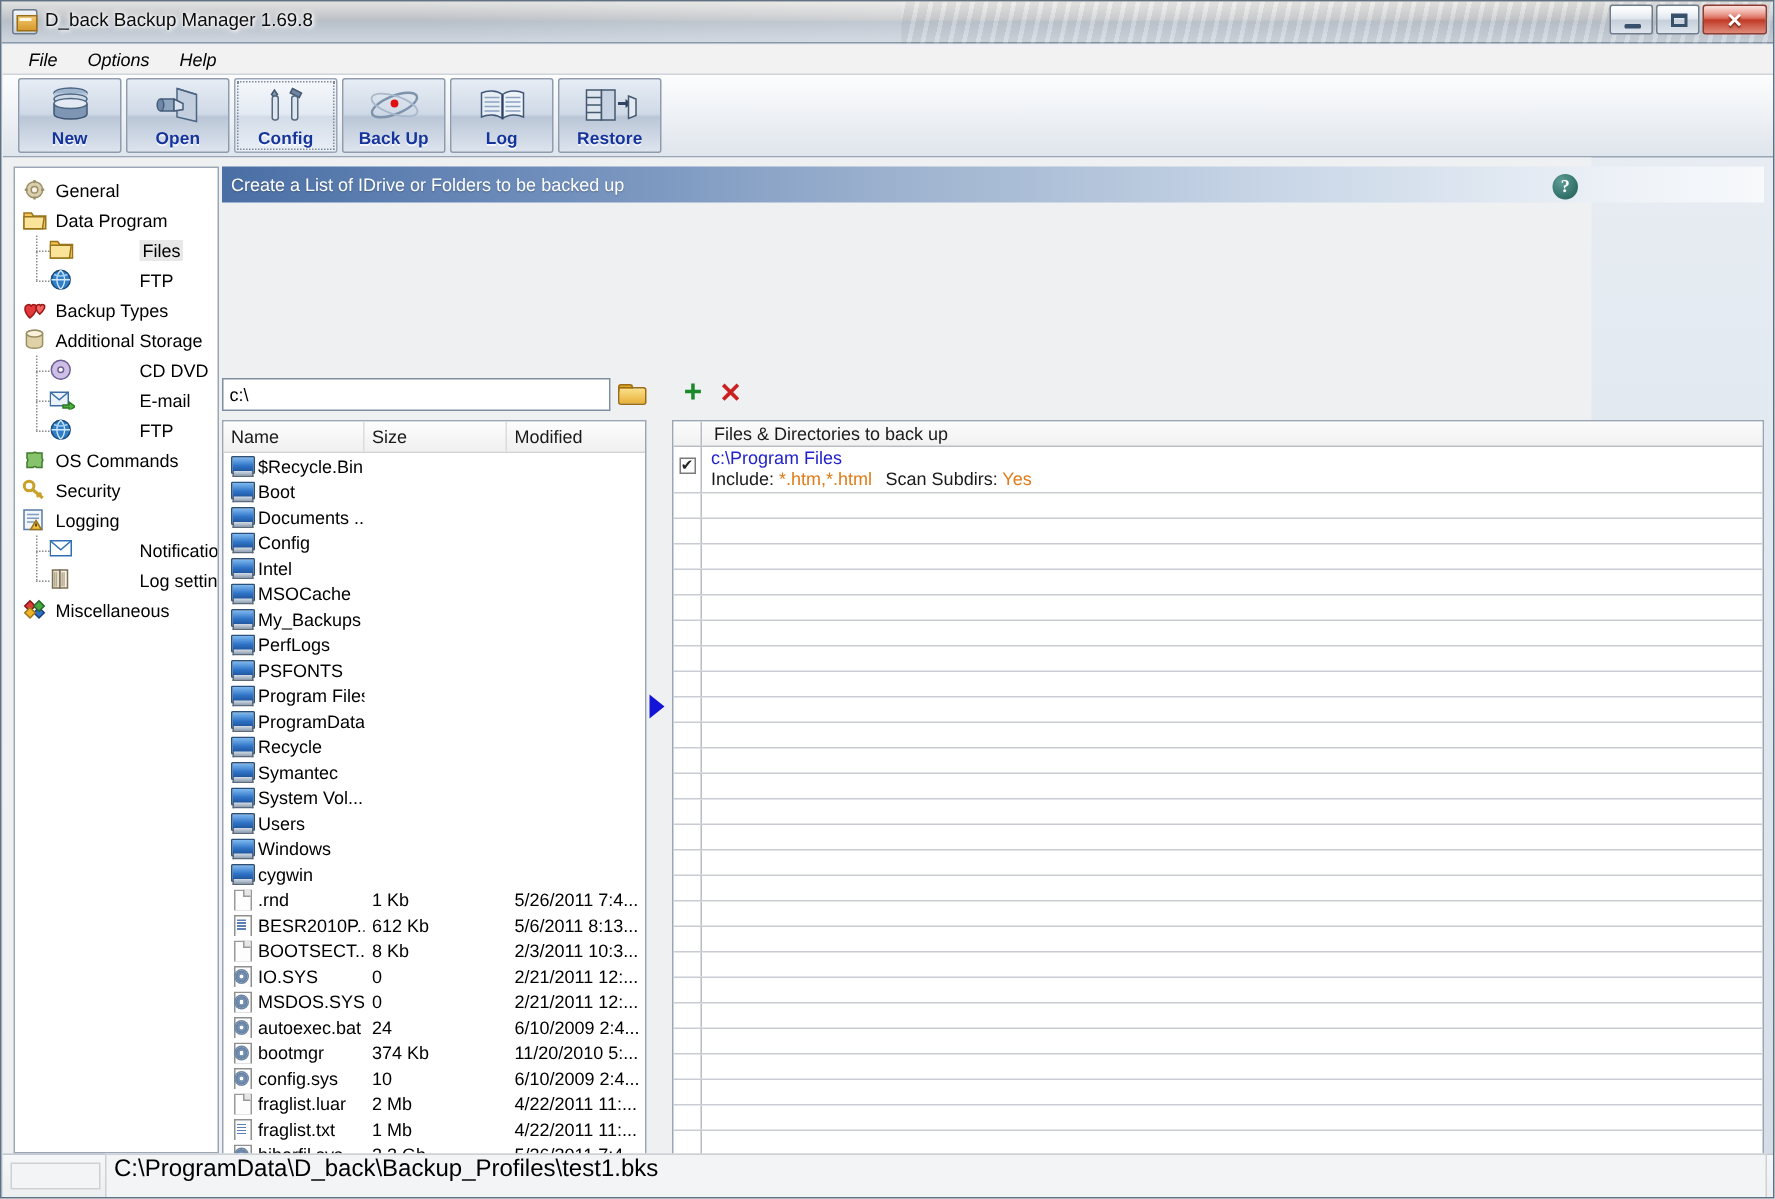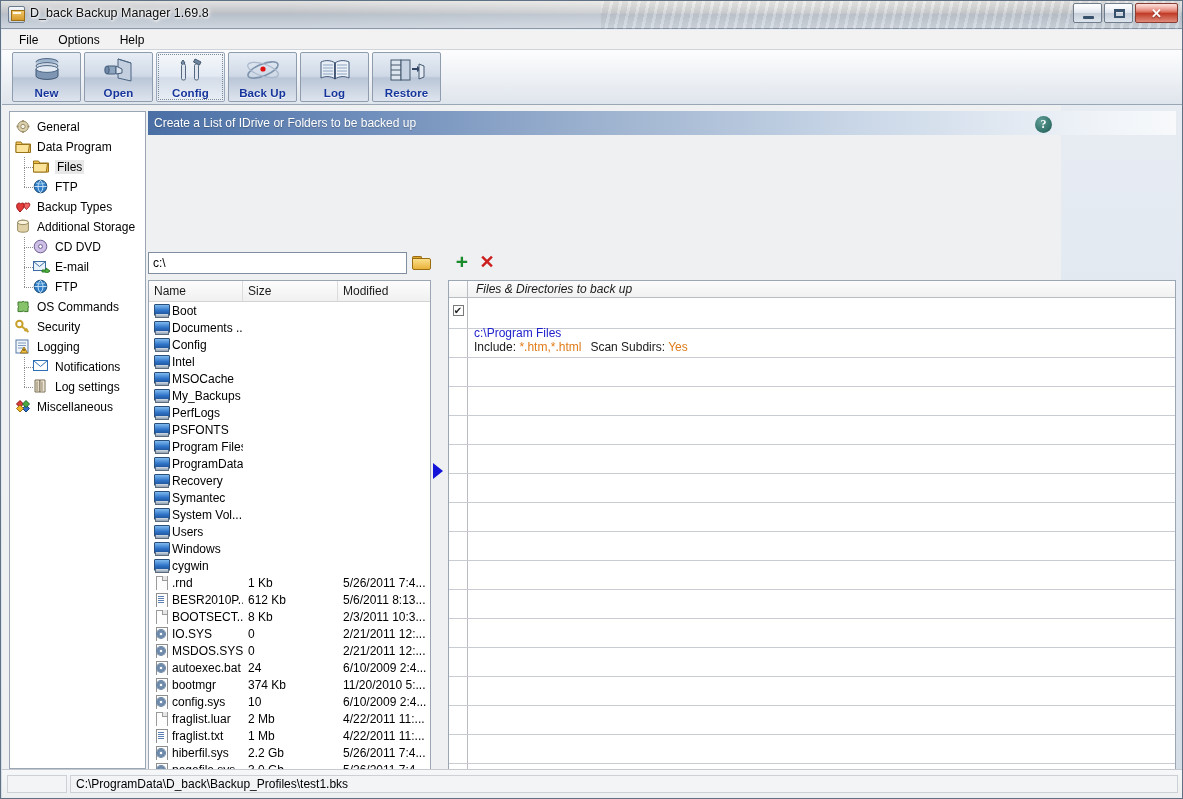--- a/index.html
+++ b/index.html
@@ -68,21 +68,21 @@
   .max-ico{ position:absolute; left:9px; top:5px; width:11px; height:9px; border:2px solid #37506b; border-top-width:3px;}
   .close-ico{ position:absolute; left:0; top:0; width:100%; height:100%; color:#ffffff; font-size:13px; font-weight:bold;
     display:flex; align-items:center; justify-content:center; text-shadow:0 1px 1px #7d2b1c; font-family:"Liberation Sans",sans-serif;}
 
   
   #menubar{
     position:absolute; left:1px; top:29px; width:1181px; height:20px;
     background:#f2f2f2; border-bottom:1px solid #cfd4da;
     display:flex; align-items:center; padding-left:8px; gap:2px;
   }
-  .menu-item{ padding:2px 9px; font-size:12px; color:#000; cursor:default; }
+  .menu-item{ padding:2px 9px; font-size:12px; color:#000; cursor:default;font-style:italic; }
 
   
   #toolbar{
     position:absolute; left:1px; top:49px; width:1181px; height:55px;
     background: linear-gradient(180deg,#fdfdfe 0%, #eef1f5 50%, #dfe5ec 100%);
     border-bottom:1px solid #9aa6b4;
     display:flex; align-items:flex-start; padding:2px 0 0 10px; gap:3px;
   }
   .tbtn{
     width:69px; height:50px; position:relative;
@@ -106,21 +106,21 @@
   #content{ position:absolute; left:1px; top:104px; width:1059px; height:664px; background:#eef0f2;padding-left:12px; }
 
   
   #navpanel{
     position:absolute; left:7px; top:6px; width:137px; height:658px;
     background:#ffffff; border:1px solid #9aa6b4;
     overflow:hidden;
   }
   .tree{ padding:5px 0 0 0; }
   .tnode{ display:flex; align-items:center; height:20px; padding-left:5px; white-space:nowrap; }
-  .tnode.child{ padding-left:23px; }
+  .tnode.child{ padding-left:23px;gap:38px; }
   .tnode .ico{ width:17px; height:16px; margin-right:5px; position:relative; flex:0 0 auto; }
   .tnode .lbl{ font-size:12px; color:#000; }
   .tnode .lbl.sel{ background:#e8e8e8; padding:0 2px; }
   .treeline{
     position:absolute; left:14px; width:9px; height:1px;
     border-top:1px dotted #8b8b8b;
   }
   .treevert{
     position:absolute; left:14px; width:1px;
     border-left:1px dotted #8b8b8b;
@@ -227,47 +227,47 @@
   .tri-right{
     width:0; height:0; border-top:8px solid transparent; border-bottom:8px solid transparent;
     border-left:10px solid #1414d8;
   }
 
   
   #backuplist{
     position:absolute; left:446px; top:175px; width:728px; height:589px;
     background:#fff; border:1px solid #9aa6b4; overflow:hidden;
   }
-  #bl-header{ display:flex; height:17px; background:linear-gradient(180deg,#fcfcfc,#f1f1f1); border-bottom:1px solid #b9bcc2;font-style:italic; }
+  #bl-header{ display:flex; height:17px; background:linear-gradient(180deg,#fcfcfc,#f1f1f1); border-bottom:1px solid #b9bcc2; }
   #bl-header .chk-col{ width:19px; border-right:1px solid #b9bcc2; }
   #bl-header .ttl{ font-size:12px; padding:1px 0 0 8px; color:#1a1a1a; }
   .brow{ display:flex; border-bottom:1px solid #c9ccd2; min-height:17px; }
   .brow .chk-col{ width:19px; border-right:1px solid #b9bcc2; display:flex; align-items:flex-start; justify-content:center; padding-top:7px; flex:0 0 auto;}
-  .brow .bcontent{ flex:1; padding-left:6px;margin-top:28px; }
+  .brow .bcontent{ flex:1; padding-left:6px; }
   .brow.entry{ height:31px; }
   .chkbox{
     width:11px; height:11px; border:1px solid #7a7a7a; background:#fdfdfd;
     display:flex; align-items:center; justify-content:center;
     font-size:10px; line-height:10px; color:#222; font-family:"DejaVu Sans",sans-serif;
   }
   .bpath{ color:#2222cc; font-size:12px; line-height:14px; }
   .bmeta{ font-size:12px; line-height:14px; color:#1a1a1a; }
   .bmeta .orange{ color:#e07b18; }
   .bmeta .gap{ display:inline-block; width:9px; }
 
   
   #statusbar{
     position:absolute; left:1px; top:768px; width:1181px; height:29px;
     background: linear-gradient(180deg,#f6f7f8 0%, #eceef0 100%);
     border-top:1px solid #c4c9cf;
     display:flex; align-items:center;
   }
   #sb-pane1{ width:60px; height:18px; margin-left:5px; border:1px solid #cdd1d6; background:#f3f4f6; }
-  #sb-pane2{ flex:1; height:18px; margin-left:3px; margin-right:5px; border:1px solid #cdd1d6; background:#f3f4f6;
-    font-size:12px; padding:1px 0 0 5px; color:#000; white-space:nowrap; overflow:hidden;}
+  #sb-pane2{ flex:1; height:30px; margin-left:3px; margin-right:5px; border:1px solid #cdd1d6; background:#f3f4f6;
+    font-size:16px; padding:1px 0 0 5px; color:#000; white-space:nowrap; overflow:hidden;}
 </style>
 </head>
 <body>
 
 <div id="window">
 
   <div id="titlebar">
     <div class="glass-streaks"></div>
     <div id="app-icon"></div>
     <div id="title-text">D_back Backup Manager 1.69.8</div>
@@ -597,20 +597,28 @@
     <div id="filelist">
       <div id="fl-header">
         <div class="hc col-name">Name</div>
         <div class="hc col-size">Size</div>
         <div class="hc col-mod">Modified</div>
       </div>
       <div id="fl-body">
           <div class="frow">
             <div class="c-name">
               <span class="fico ic-dir"></span>
+              <span>$Recycle.Bin</span>
+            </div>
+            <div class="c-size"></div>
+            <div class="c-mod"></div>
+          </div>
+          <div class="frow">
+            <div class="c-name">
+              <span class="fico ic-dir"></span>
               <span>Boot</span>
             </div>
             <div class="c-size"></div>
             <div class="c-mod"></div>
           </div>
           <div class="frow">
             <div class="c-name">
               <span class="fico ic-dir"></span>
               <span>Documents ...</span>
             </div>
@@ -677,21 +685,21 @@
             <div class="c-name">
               <span class="fico ic-dir"></span>
               <span>ProgramData</span>
             </div>
             <div class="c-size"></div>
             <div class="c-mod"></div>
           </div>
           <div class="frow">
             <div class="c-name">
               <span class="fico ic-dir"></span>
-              <span>Recovery</span>
+              <span>Recycle</span>
             </div>
             <div class="c-size"></div>
             <div class="c-mod"></div>
           </div>
           <div class="frow">
             <div class="c-name">
               <span class="fico ic-dir"></span>
               <span>Symantec</span>
             </div>
             <div class="c-size"></div>

